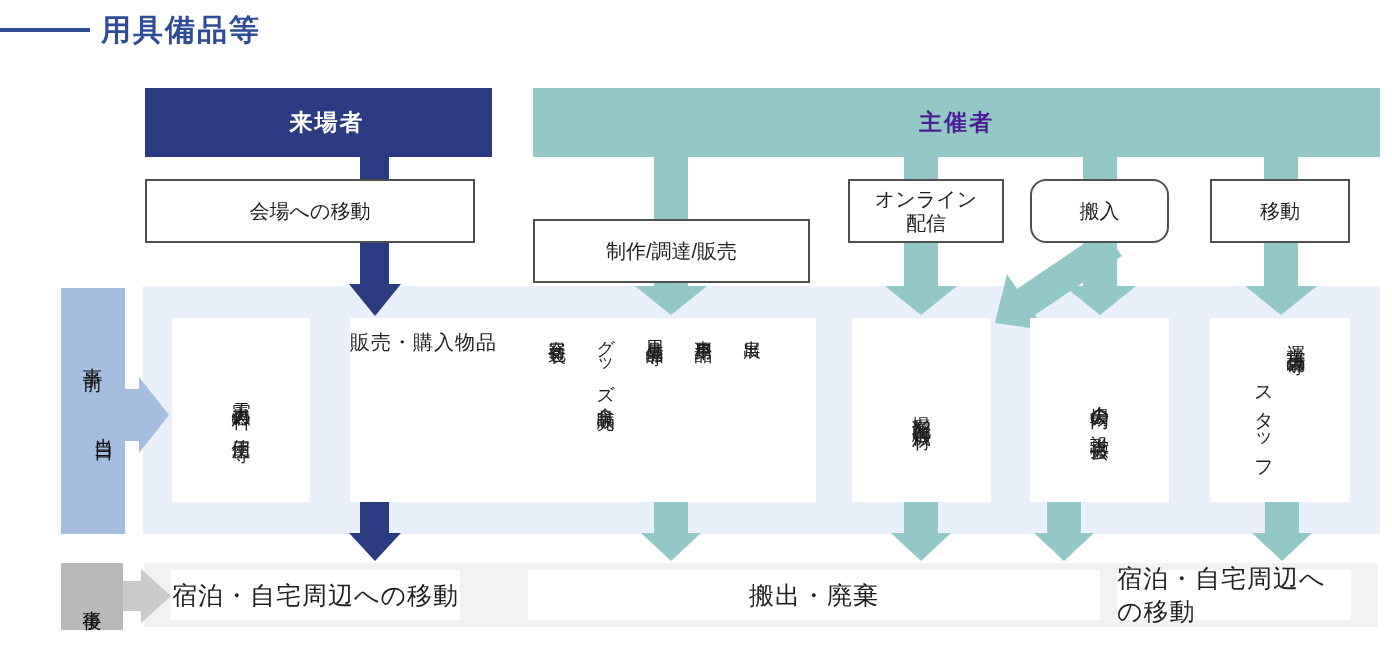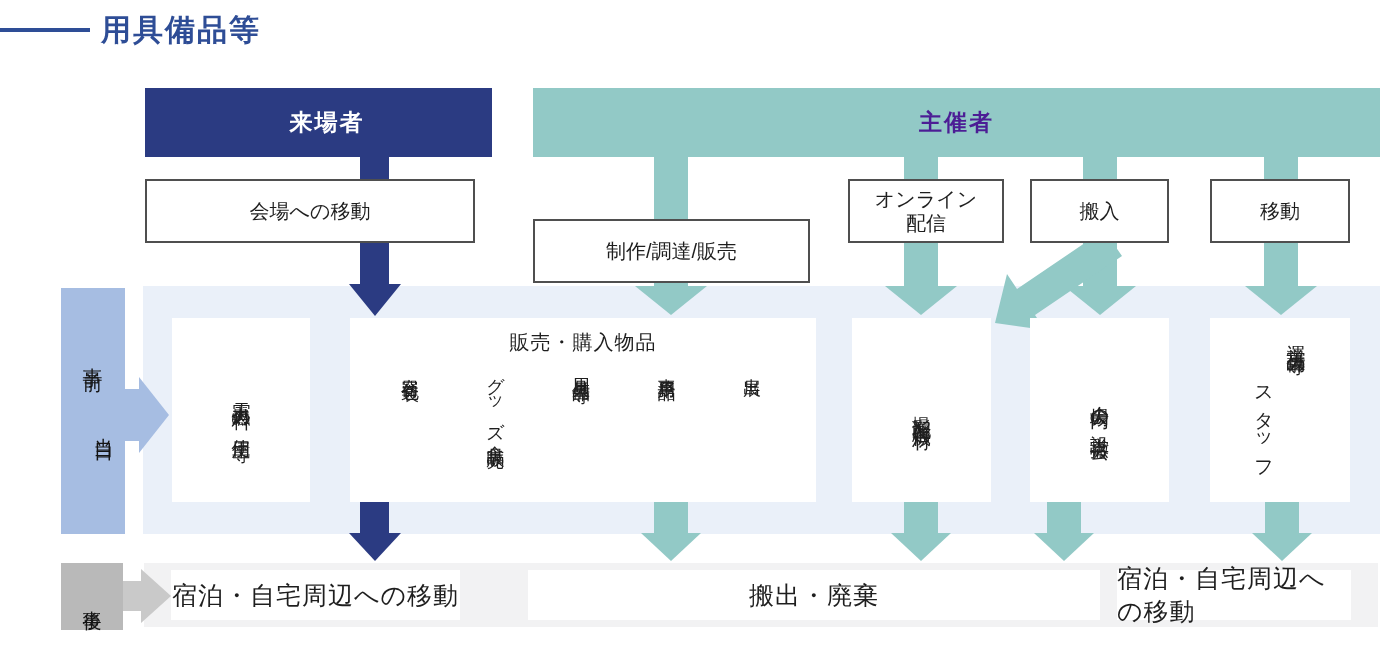--- a/index.html
+++ b/index.html
@@ -15,39 +15,39 @@
        font-size:23px;font-weight:bold;letter-spacing:2px;z-index:2;}
   .hdr-visitors{left:145px;width:330px;background:#2b3b82;color:#ffffff;padding-left:17px;}
   .hdr-organizer{left:533px;width:847px;background:#92c9c6;color:#4c1d95;}
   
   .pbox{position:absolute;top:179px;height:64px;background:#ffffff;border:2px solid #4f4f4f;
         box-sizing:border-box;display:flex;align-items:center;justify-content:center;
         font-size:20px;color:#1e1e1e;text-align:center;white-space:pre-line;line-height:1.2;z-index:2;}
   .pbox1{left:145px;width:330px;}
   .pbox2{left:533px;width:277px;margin-top:40px;}
   .pbox3{left:848px;width:156px;}
-  .pbox4{left:1030px;width:139px;}
+  .pbox4{left:1030px;width:139px;border-radius:16px;}
   .pbox5{left:1210px;width:140px;}
   
   .band-mid{position:absolute;left:143px;top:286px;width:1237px;height:248px;background:#eaf0f9;z-index:0;}
   .band-bottom{position:absolute;left:144px;top:563px;width:1234px;height:64px;background:#f2f2f3;z-index:0;}
   
   .phase-pre{position:absolute;left:61px;top:288px;width:64px;height:246px;background:#a6bde2;z-index:2;}
   .phase-pre span{position:absolute;writing-mode:vertical-rl;font-size:20px;color:#141414;letter-spacing:5px;}
   .pre-l1{left:19px;top:64px;}
   .pre-l2{left:30px;top:134px;}
   .phase-post{position:absolute;left:61px;top:563px;width:62px;height:67px;background:#b9b9b9;z-index:2;
               display:flex;align-items:center;justify-content:center;}
   .phase-post span{writing-mode:vertical-rl;font-size:19px;color:#141414;letter-spacing:2px;}
   
   .ibox{position:absolute;top:318px;height:184px;background:#ffffff;display:flex;align-items:center;
         justify-content:center;z-index:2;}
   .vtext{writing-mode:vertical-rl;text-orientation:mixed;font-size:19px;color:#1e1e1e;letter-spacing:3px;}
   .ibox-electric{left:172px;width:138px;}
-  .ibox-goods{left:350px;width:466px;flex-direction:column;justify-content:flex-start;align-items:stretch;}
+  .ibox-goods{left:350px;width:466px;flex-direction:row;justify-content:flex-start;align-items:stretch;}
   .goods-title{font-size:20px;color:#1e1e1e;text-align:center;padding-top:11px;letter-spacing:1px;}
   .goods-items{display:flex;flex-direction:row;justify-content:space-between;padding:8px 52px 0 48px;flex:1;}
   .goods-items .vtext{font-size:18px;letter-spacing:2px;}
   .ibox-filming{left:852px;width:139px;}
   .ibox-setup{left:1030px;width:139px;}
   .ibox-setup .vtext{letter-spacing:2px;}
   .ibox-staff{left:1210px;width:140px;align-items:flex-start;}
   .staff-l2{margin-top:55px;margin-right:6px;}
   .staff-l1{margin-top:12px;}
   

